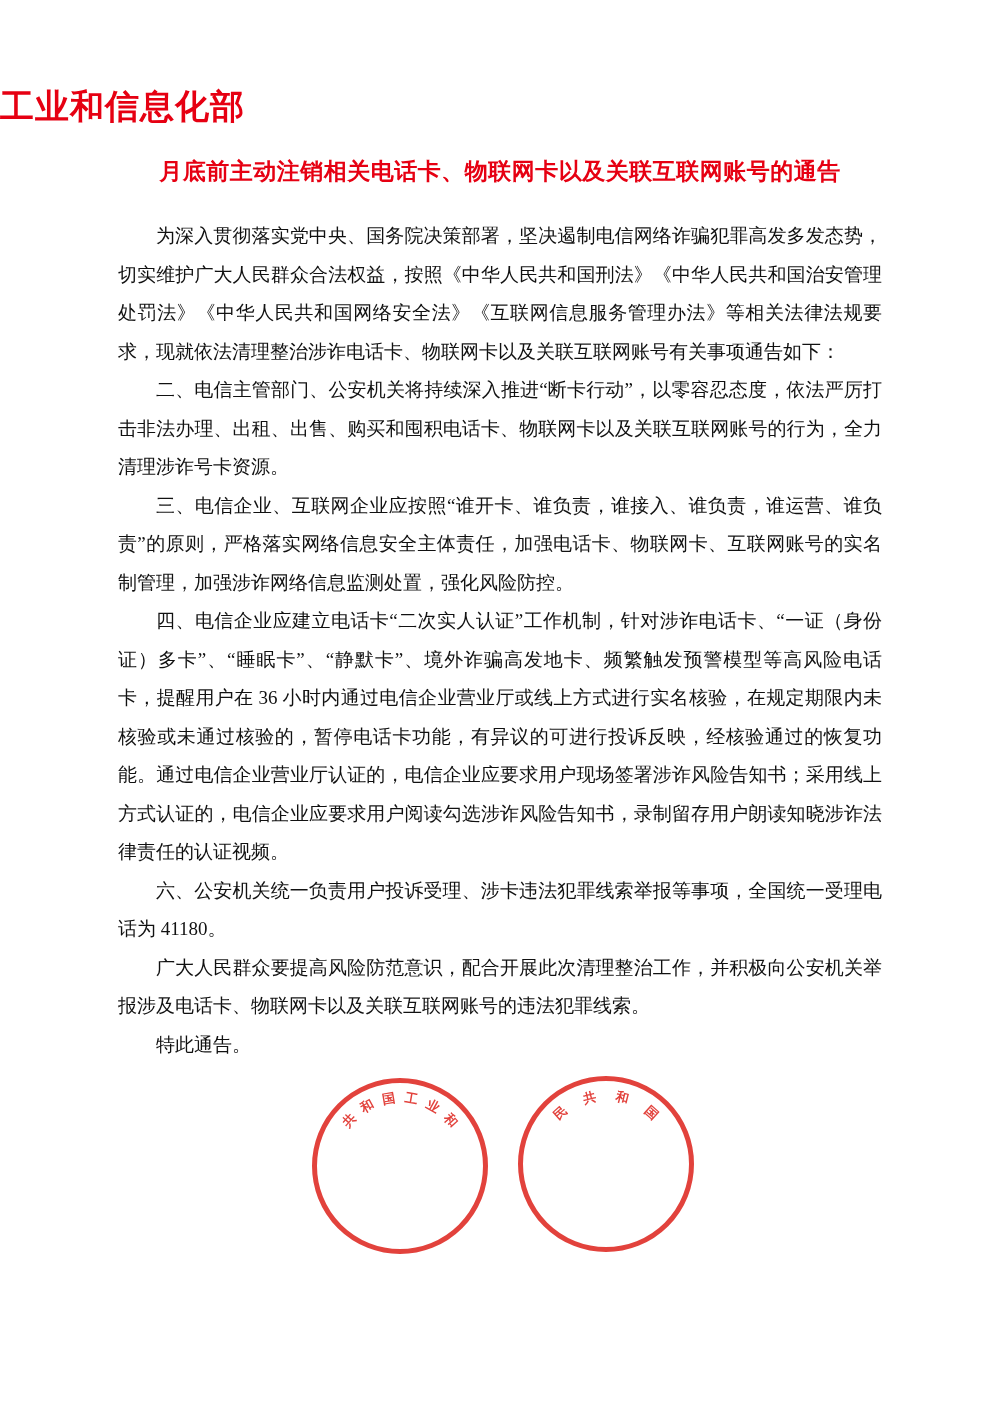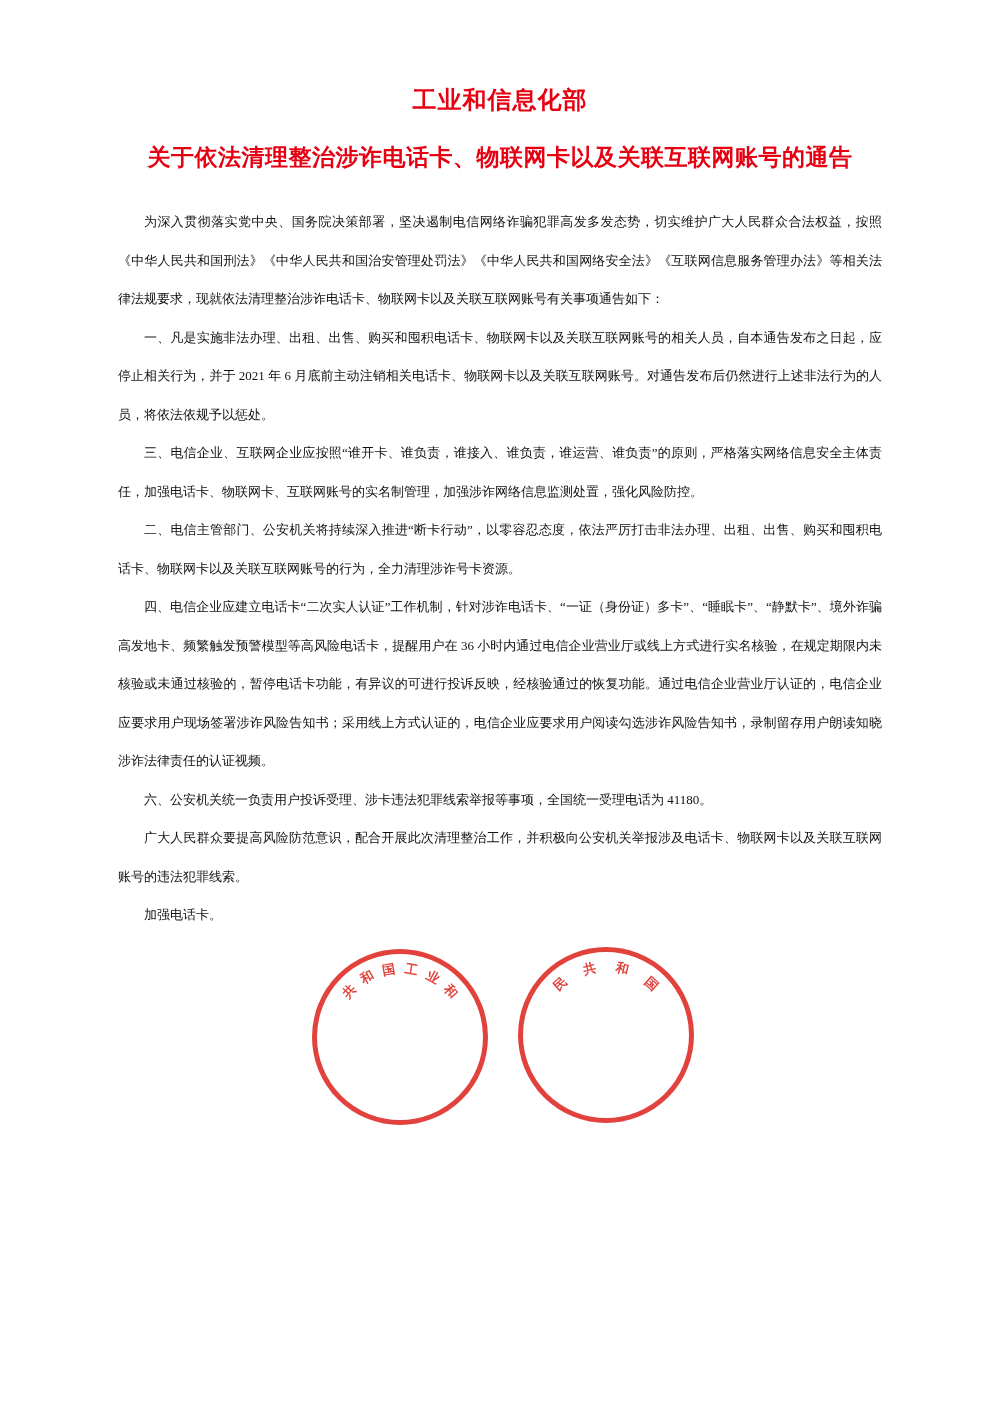--- a/index.html
+++ b/index.html
@@ -22,26 +22,27 @@
     box-sizing: border-box;
     padding: 0;
   }
 
   
   .header {
     margin-top: 84px;
     text-align: center;
     color: #e60012;
     font-weight: bold;
-    font-size: 24px;
+    font-size: 34px;
     letter-spacing: 1px;
     display: flex;
     justify-content: center;
     align-items: baseline;
     gap: 96px;
+    flex-direction: column;
   }
   .header .org {
     white-space: nowrap;
   }
   .header .org.spaced {
     letter-spacing: 14px;
     padding-left: 6px;
   }
 
   .title {
@@ -49,21 +50,21 @@
     text-align: center;
     color: #e60012;
     font-weight: bold;
     font-size: 23px;
     letter-spacing: 0.5px;
   }
 
   
   .body-text {
     margin: 30px 118px 0 118px;
-    font-size: 13px;
+    font-size: 19px;
     line-height: 38.5px;
     text-align: justify;
     text-justify: inter-ideograph;
     color: #111;
   }
   .body-text p {
     margin: 0;
     text-indent: 2em;
   }
 
@@ -101,31 +102,30 @@
 </style>
 </head>
 <body>
 
 <div class="page">
 
   <div class="header">
     <div class="org">工业和信息化部</div>
   </div>
 
-  <div class="title">关于依法清理整治涉诈电话卡、物联网卡以及关联互联网账号的通告</div>
+  <div class="title">月底前主动注销相关电话卡、物联网卡以及关联互联网账号的通告</div>
 
   <div class="body-text">
     <p>为深入贯彻落实党中央、国务院决策部署，坚决遏制电信网络诈骗犯罪高发多发态势，切实维护广大人民群众合法权益，按照《中华人民共和国刑法》《中华人民共和国治安管理处罚法》《中华人民共和国网络安全法》《互联网信息服务管理办法》等相关法律法规要求，现就依法清理整治涉诈电话卡、物联网卡以及关联互联网账号有关事项通告如下：</p>
-    <p>一、凡是实施非法办理、出租、出售、购买和囤积电话卡、物联网卡以及关联互联网账号的相关人员，自本通告发布之日起，应停止相关行为，并于 2021 年 6 月底前主动注销相关电话卡、物联网卡以及关联互联网账号。对通告发布后仍然进行上述非法行为的人员，将依法依规予以惩处。</p>
+    <p>二、电信主管部门、公安机关将持续深入推进“断卡行动”，以零容忍态度，依法严厉打击非法办理、出租、出售、购买和囤积电话卡、物联网卡以及关联互联网账号的行为，全力清理涉诈号卡资源。</p>
     <p>三、电信企业、互联网企业应按照“谁开卡、谁负责，谁接入、谁负责，谁运营、谁负责”的原则，严格落实网络信息安全主体责任，加强电话卡、物联网卡、互联网账号的实名制管理，加强涉诈网络信息监测处置，强化风险防控。</p>
-    <p>二、电信主管部门、公安机关将持续深入推进“断卡行动”，以零容忍态度，依法严厉打击非法办理、出租、出售、购买和囤积电话卡、物联网卡以及关联互联网账号的行为，全力清理涉诈号卡资源。</p>
     <p>四、电信企业应建立电话卡“二次实人认证”工作机制，针对涉诈电话卡、“一证（身份证）多卡”、“睡眠卡”、“静默卡”、境外诈骗高发地卡、频繁触发预警模型等高风险电话卡，提醒用户在 36 小时内通过电信企业营业厅或线上方式进行实名核验，在规定期限内未核验或未通过核验的，暂停电话卡功能，有异议的可进行投诉反映，经核验通过的恢复功能。通过电信企业营业厅认证的，电信企业应要求用户现场签署涉诈风险告知书；采用线上方式认证的，电信企业应要求用户阅读勾选涉诈风险告知书，录制留存用户朗读知晓涉诈法律责任的认证视频。</p>
     <p>六、公安机关统一负责用户投诉受理、涉卡违法犯罪线索举报等事项，全国统一受理电话为 41180。</p>
     <p>广大人民群众要提高风险防范意识，配合开展此次清理整治工作，并积极向公安机关举报涉及电话卡、物联网卡以及关联互联网账号的违法犯罪线索。</p>
-    <p>加强电话卡。</p>
+    <p>特此通告。</p>
   </div>
 
   <div class="seals">
 
     <div class="seal seal-1">
       <div class="seal-ring-text">
           <span style="transform: rotate(-48.0769deg) translate(0px, -68px) rotate(0deg) translate(-50%, -50%);">共</span>
           <span style="transform: rotate(-28.8462deg) translate(0px, -68px) rotate(0deg) translate(-50%, -50%);">和</span>
           <span style="transform: rotate(-9.61538deg) translate(0px, -68px) rotate(0deg) translate(-50%, -50%);">国</span>
           <span style="transform: rotate(9.61538deg) translate(0px, -68px) rotate(0deg) translate(-50%, -50%);">工</span>

